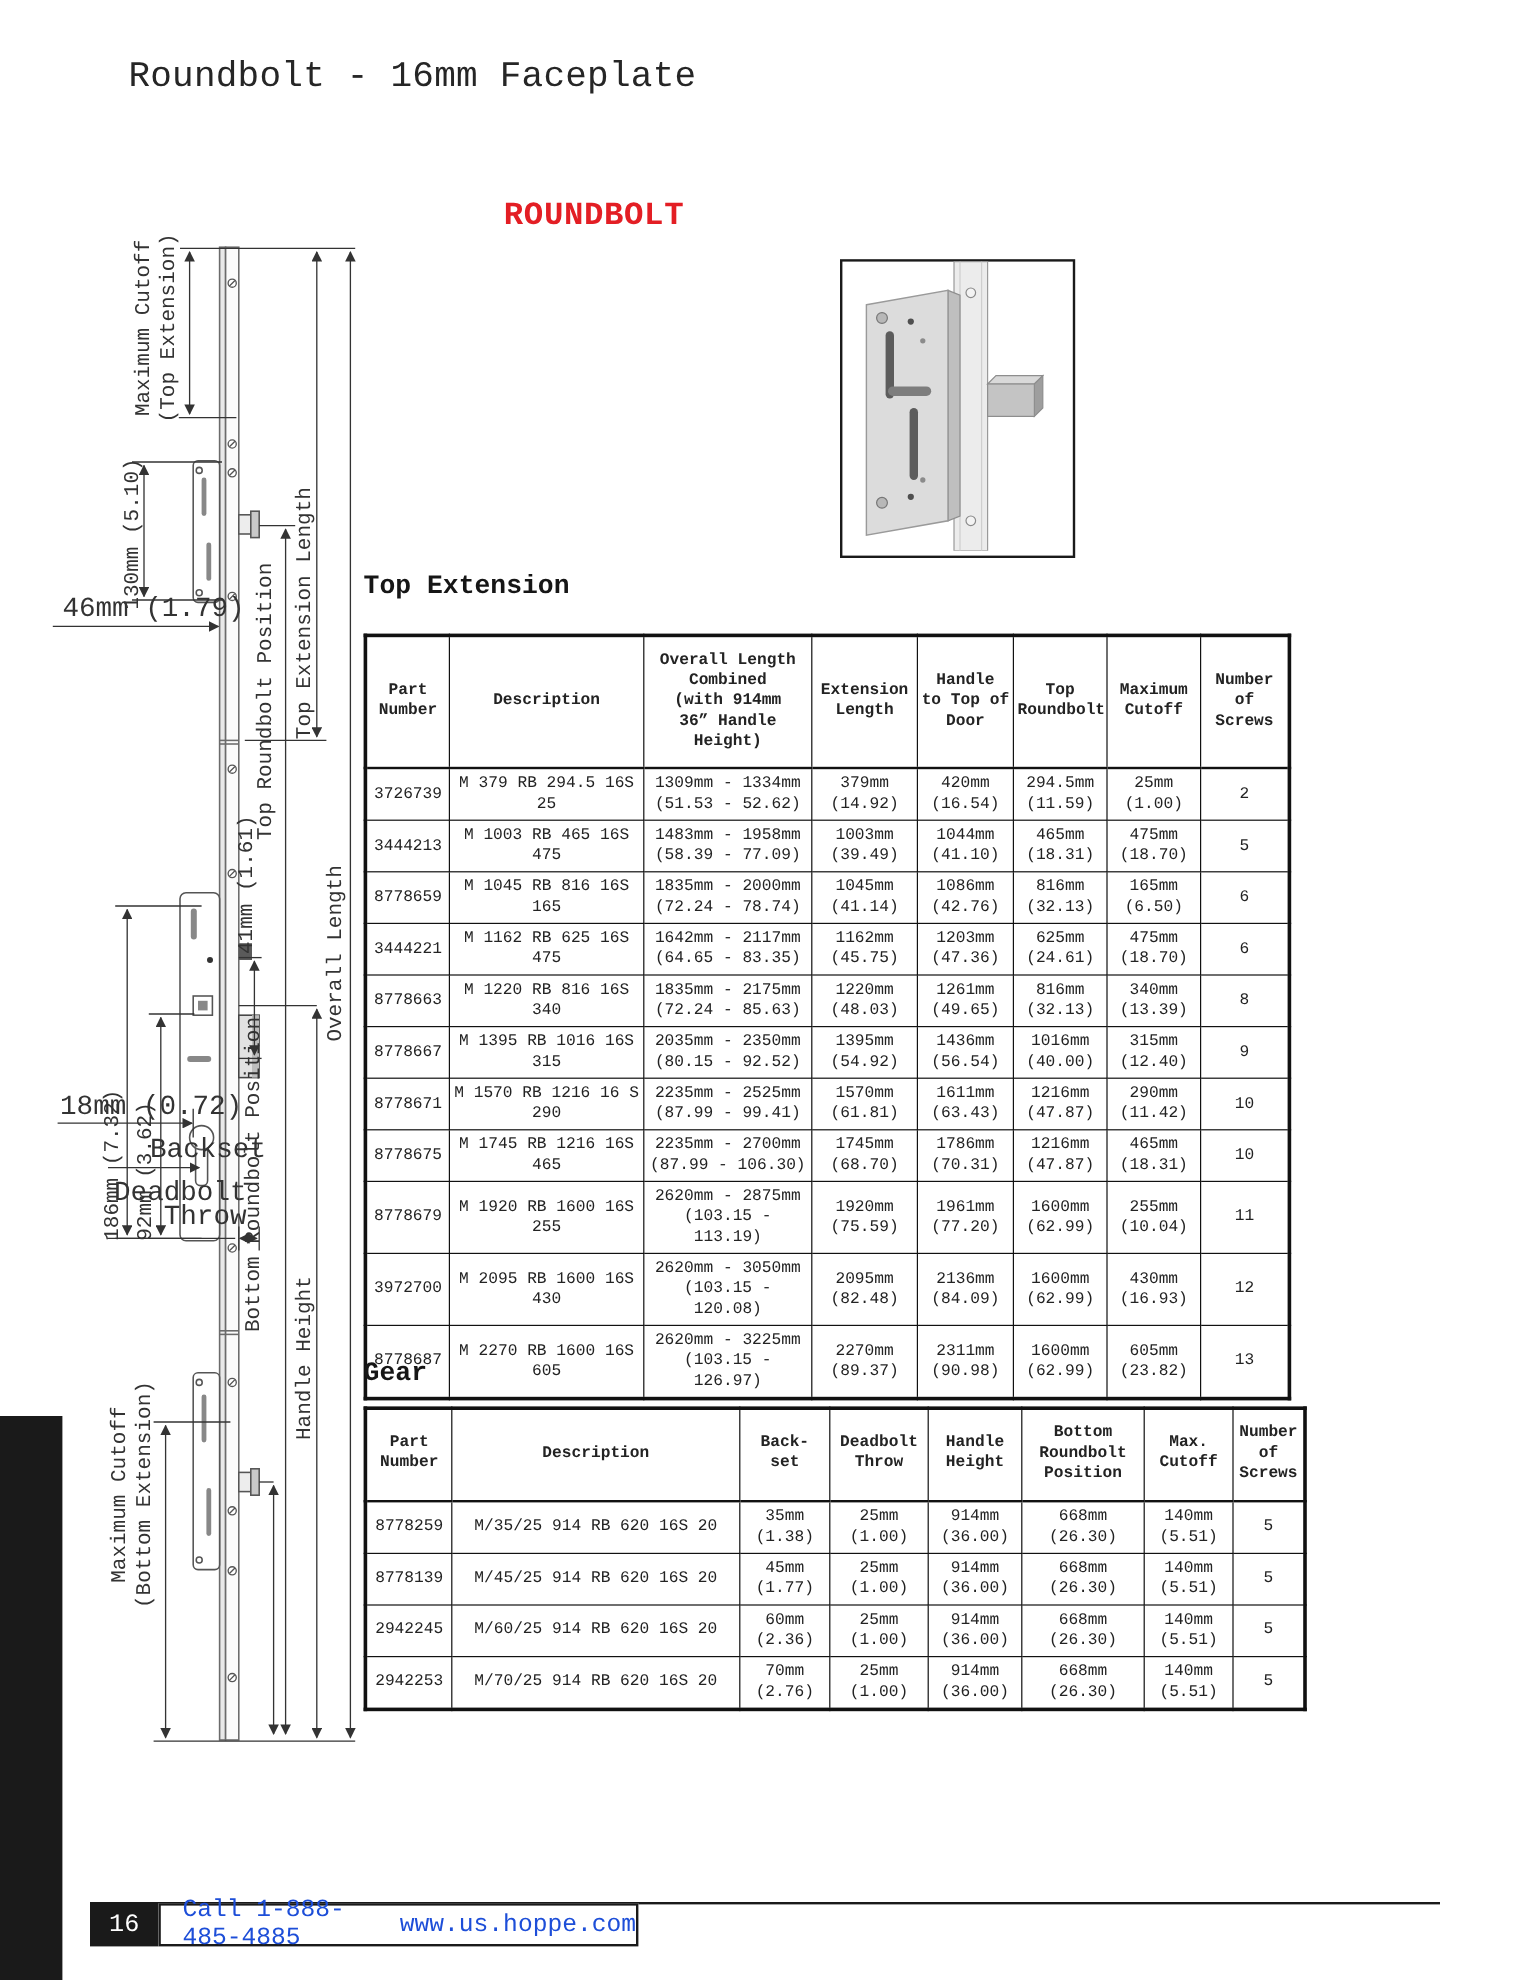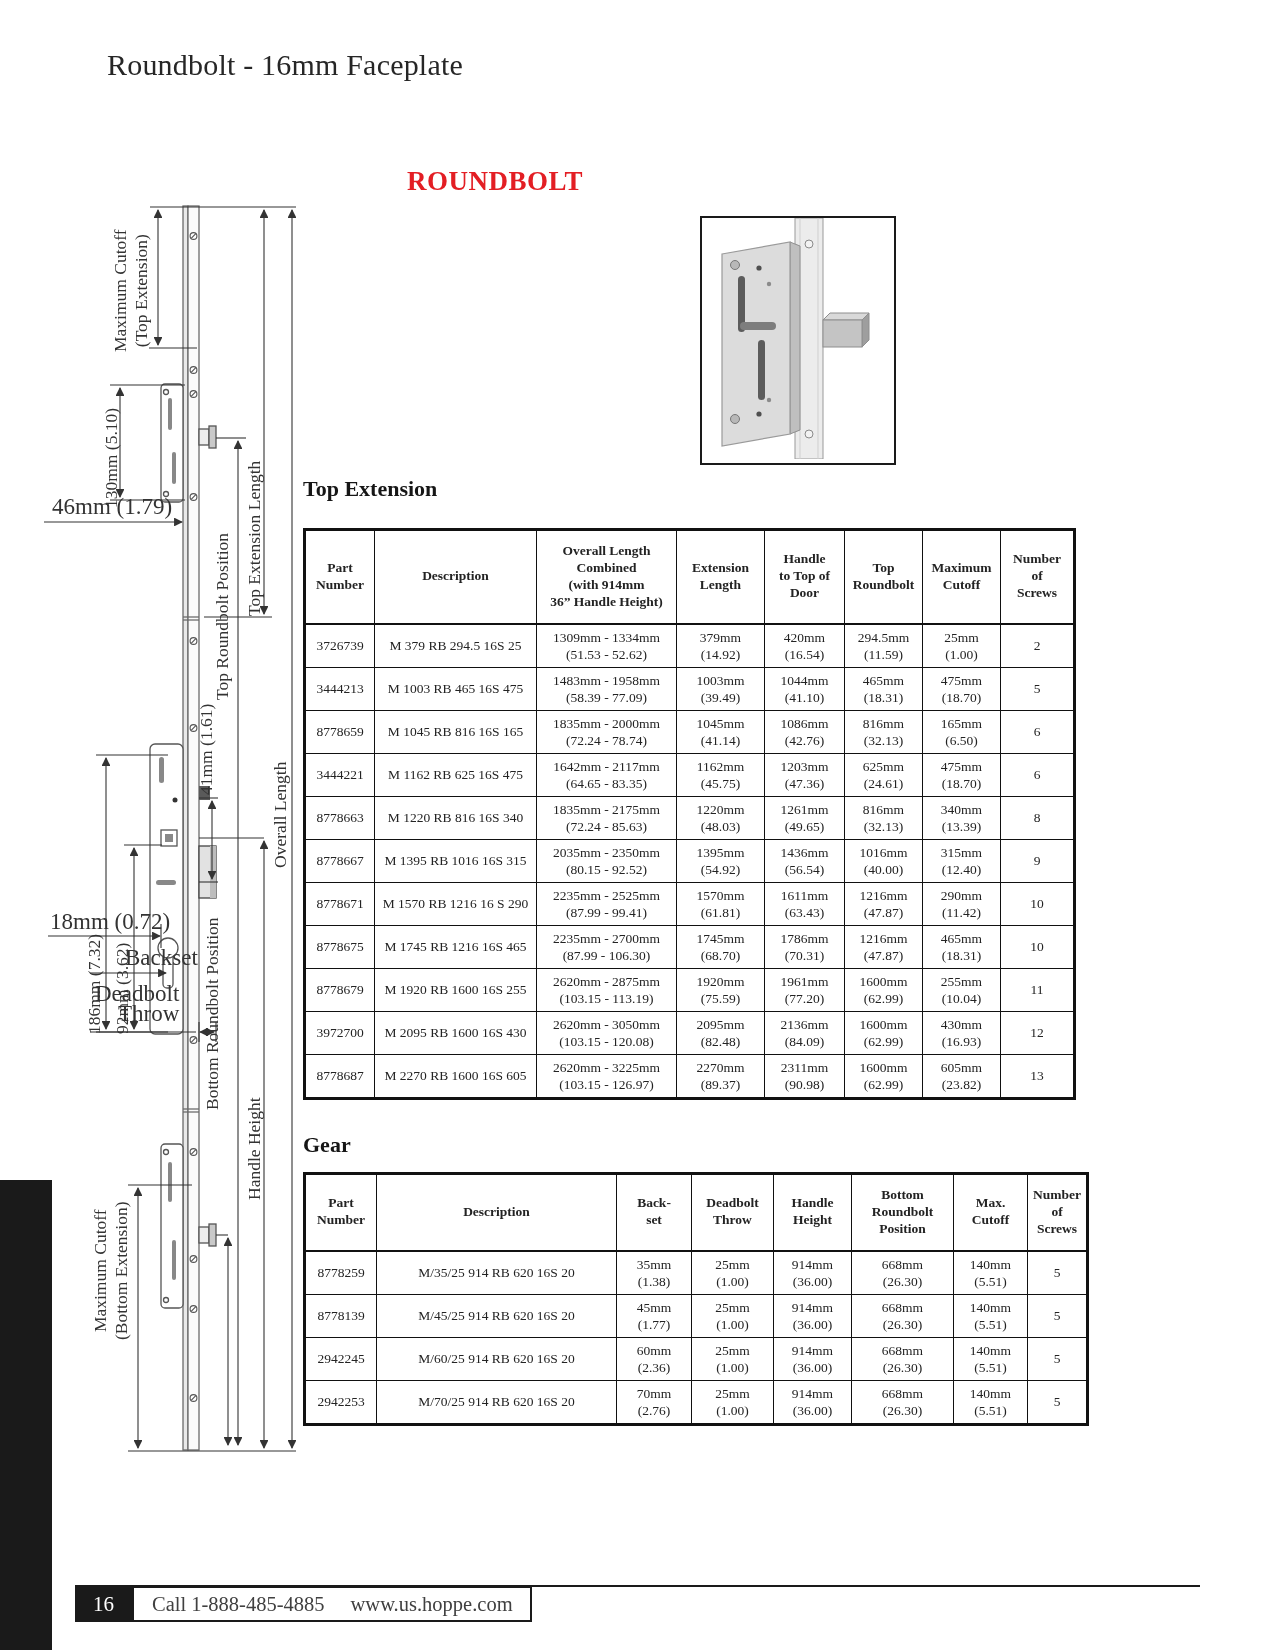--- a/index.html
+++ b/index.html
@@ -1,19 +1,19 @@
 <!DOCTYPE html>
 <html><head>
 <meta charset="utf-8">
 <style>
   html,body{margin:0;padding:0;background:#ffffff;}
   #page{
     position:relative; width:1275px; height:1650px; margin:0 auto;
     background:#ffffff; overflow:hidden;
-    font-family:Liberation Serif, serif; color:#2b2b2b;
+    font-family:Liberation Mono, monospace; color:#2b2b2b;
   }
   .abs{position:absolute;}
   
   .page-title{
     left:107px; top:48px; font-size:30px; letter-spacing:0.2px; color:#262626;
   }
   
   .intro-heading{
     left:327px; top:166px; width:336px; text-align:center;
     font-size:27px; font-weight:bold; color:#e31e24; letter-spacing:0.5px;
@@ -58,21 +58,21 @@
   
   .edge-tab{left:0; top:1180px; width:52px; height:470px; background:#1a1a1a;}
   .footer-rule{left:75px; top:1585px; width:1125px; height:2px; background:#1a1a1a;}
   .page-num-box{
     left:75px; top:1586px; width:57px; height:36px; background:#1a1a1a;
     color:#fff; font-size:21px; display:flex; align-items:center; justify-content:center;
   }
   .contact-box{
     left:132px; top:1586px; width:400px; height:36px; background:#fff;
     border:2px solid #1a1a1a; box-sizing:border-box;
-    display:flex; align-items:center; font-size:20.5px; color:#404040;
+    display:flex; align-items:center; font-size:20.5px; color:#1d4ed8;
   }
   .contact-box .phone{margin-left:18px;}
   .contact-box .site{margin-left:26px;text-align:right;}
 </style>
 </head>
 <body>
 
 <div id="page">
 
   <div class="abs page-title">Roundbolt - 16mm Faceplate</div>

